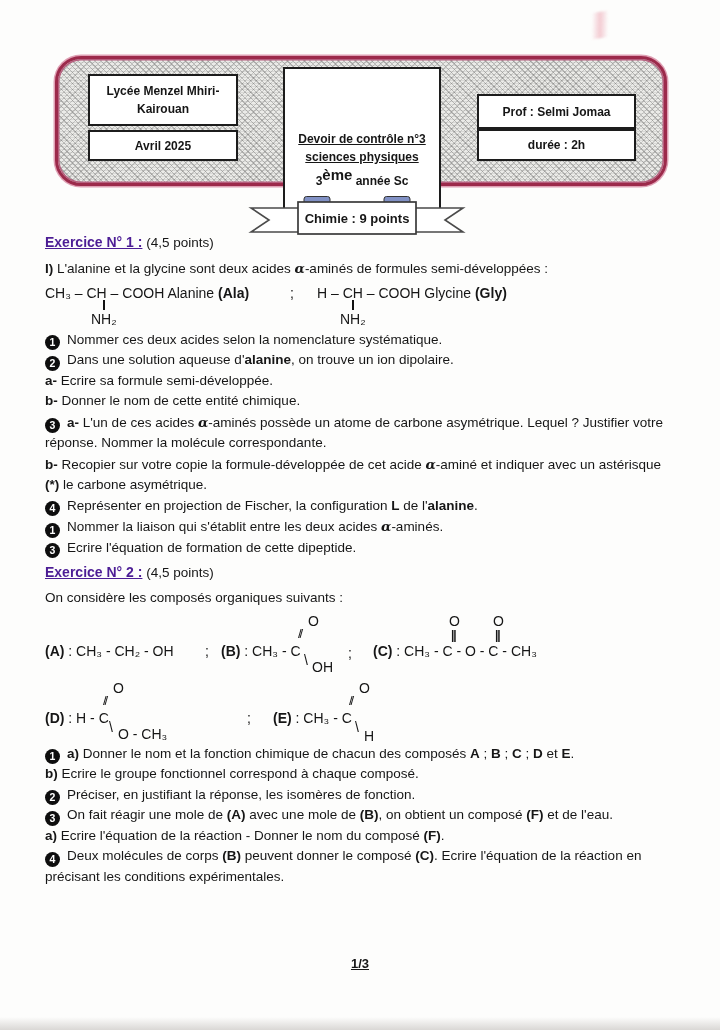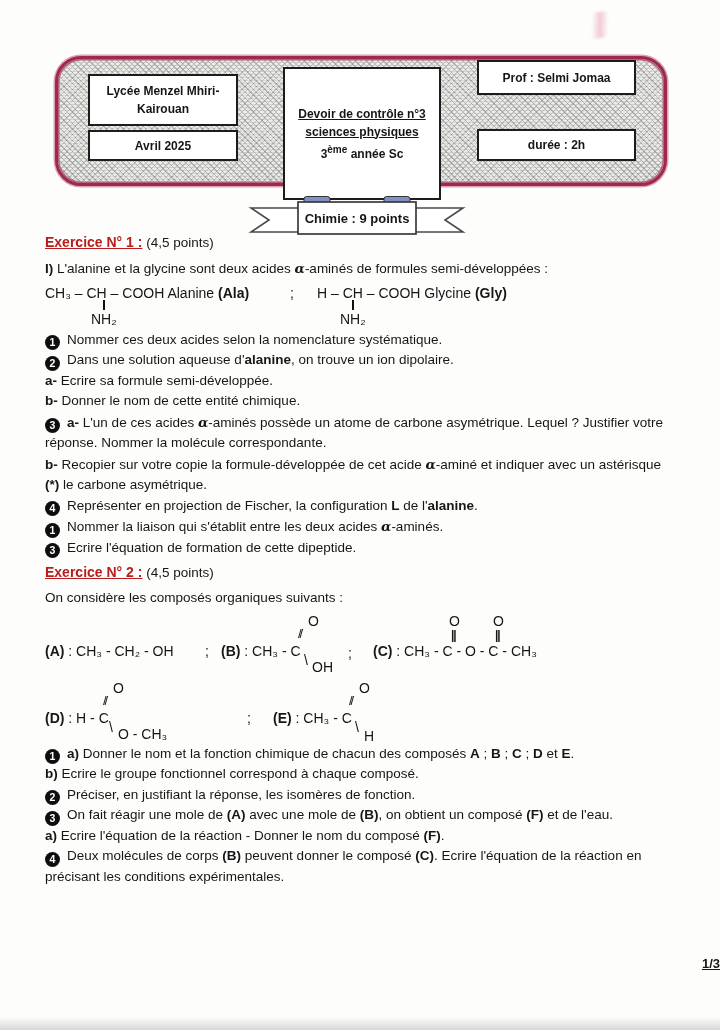--- a/index.html
+++ b/index.html
@@ -25,40 +25,40 @@
   .ribbon-label{position:absolute;left:50px;top:7px;width:118px;height:32px;
         display:flex;align-items:center;justify-content:center;
         font-weight:bold;font-size:13px;}
 
   
   .content{position:absolute;left:45px;top:231px;width:632px;
            font-size:13.5px;line-height:20.5px;}
   .line{margin:0;}
   .mt1{margin-top:4px;}
   .mt2{margin-top:3px;}
-  .ex-title{color:#b91c1c;font-weight:bold;text-decoration:underline;font-size:14px;}
+  .ex-title{color:#4c1d95;font-weight:bold;text-decoration:underline;font-size:14px;}
   .badge{display:inline-flex;align-items:center;justify-content:center;
          width:15px;height:15px;border-radius:50%;background:#0e0e0e;color:#fff;
          font-size:10.5px;font-weight:bold;margin-right:7px;vertical-align:-2.5px;
          line-height:15px;}
   .sb{font-weight:bold;}
   .sa{font-family:"DejaVu Serif",serif;font-style:italic;font-weight:bold;}
-  .sp{vertical-align:super;font-size:10px;}
+  .sp{vertical-align:super;font-size:15px;}
 
   
   .chem{position:relative;font-size:14px;}
   .chem1{height:47px;margin-top:3px;}
   .crow1{height:63px;margin-top:4px;}
   .crow2{height:68px;}
   .abs{position:absolute;white-space:nowrap;}
   .vbond{position:absolute;width:1.5px;height:10px;background:#111;}
   .db{letter-spacing:-2px;font-size:13px;}
   .dp{letter-spacing:-1px;font-size:12px;font-weight:bold;}
 
-  .footer{position:absolute;left:0;width:720px;top:956px;text-align:right;
+  .footer{position:absolute;left:0;width:720px;top:956px;text-align:center;
           font-weight:bold;font-size:13px;}
   .footer span{text-decoration:underline;}
 
   
   .smudge-top{position:absolute;left:550px;top:12px;width:100px;height:26px;
         background:linear-gradient(100deg,transparent 42%,rgba(226,120,140,.38) 50%,transparent 58%);
         transform:rotate(-9deg);filter:blur(1.2px);}
   .shadow-bottom{position:absolute;left:0;bottom:0;width:720px;height:13px;
         background:linear-gradient(to bottom,rgba(0,0,0,0),rgba(125,118,112,.28));}
 </style>
@@ -70,26 +70,26 @@
   <div class="smudge-top"></div>
 
   <div class="frame"></div>
   <div class="hbox" style="left:88px;top:74px;width:146px;height:48px;">
     <span>Lycée Menzel Mhiri-</span>
     <span>Kairouan</span>
   </div>
   <div class="hbox" style="left:88px;top:130px;width:146px;height:27px;">
     <span>Avril 2025</span>
   </div>
-  <div class="hbox" style="left:283px;top:67px;width:154px;height:101px;justify-content:center;padding:14px 0;">
+  <div class="hbox" style="left:283px;top:67px;width:154px;height:101px;justify-content:flex-end;padding:20px 0;">
     <span class="u">Devoir de contrôle n°3</span>
     <span class="u">sciences physiques</span>
     <span><span class="sb">3</span><span class="sb sp">ème</span><span class="sb"> année Sc</span></span>
   </div>
-  <div class="hbox" style="left:477px;top:60px;width:155px;height:31px;">
+  <div class="hbox" style="left:477px;top:94px;width:155px;height:31px;">
     <span>Prof : Selmi Jomaa</span>
   </div>
   <div class="hbox" style="left:477px;top:129px;width:155px;height:28px;">
     <span>durée : 2h</span>
   </div>
 
   <div class="ribbon">
     <svg width="218" height="45" viewBox="0 0 218 45">
       <path d="M3 13 H215 L197 25 L215 37 H3 L21 25 Z" fill="#ffffff" stroke="#4a4a4a" stroke-width="1.6"></path>
       <rect x="56" y="1.5" width="26" height="9" rx="2.5" fill="#8191c5" stroke="#333" stroke-width="1"></rect>

